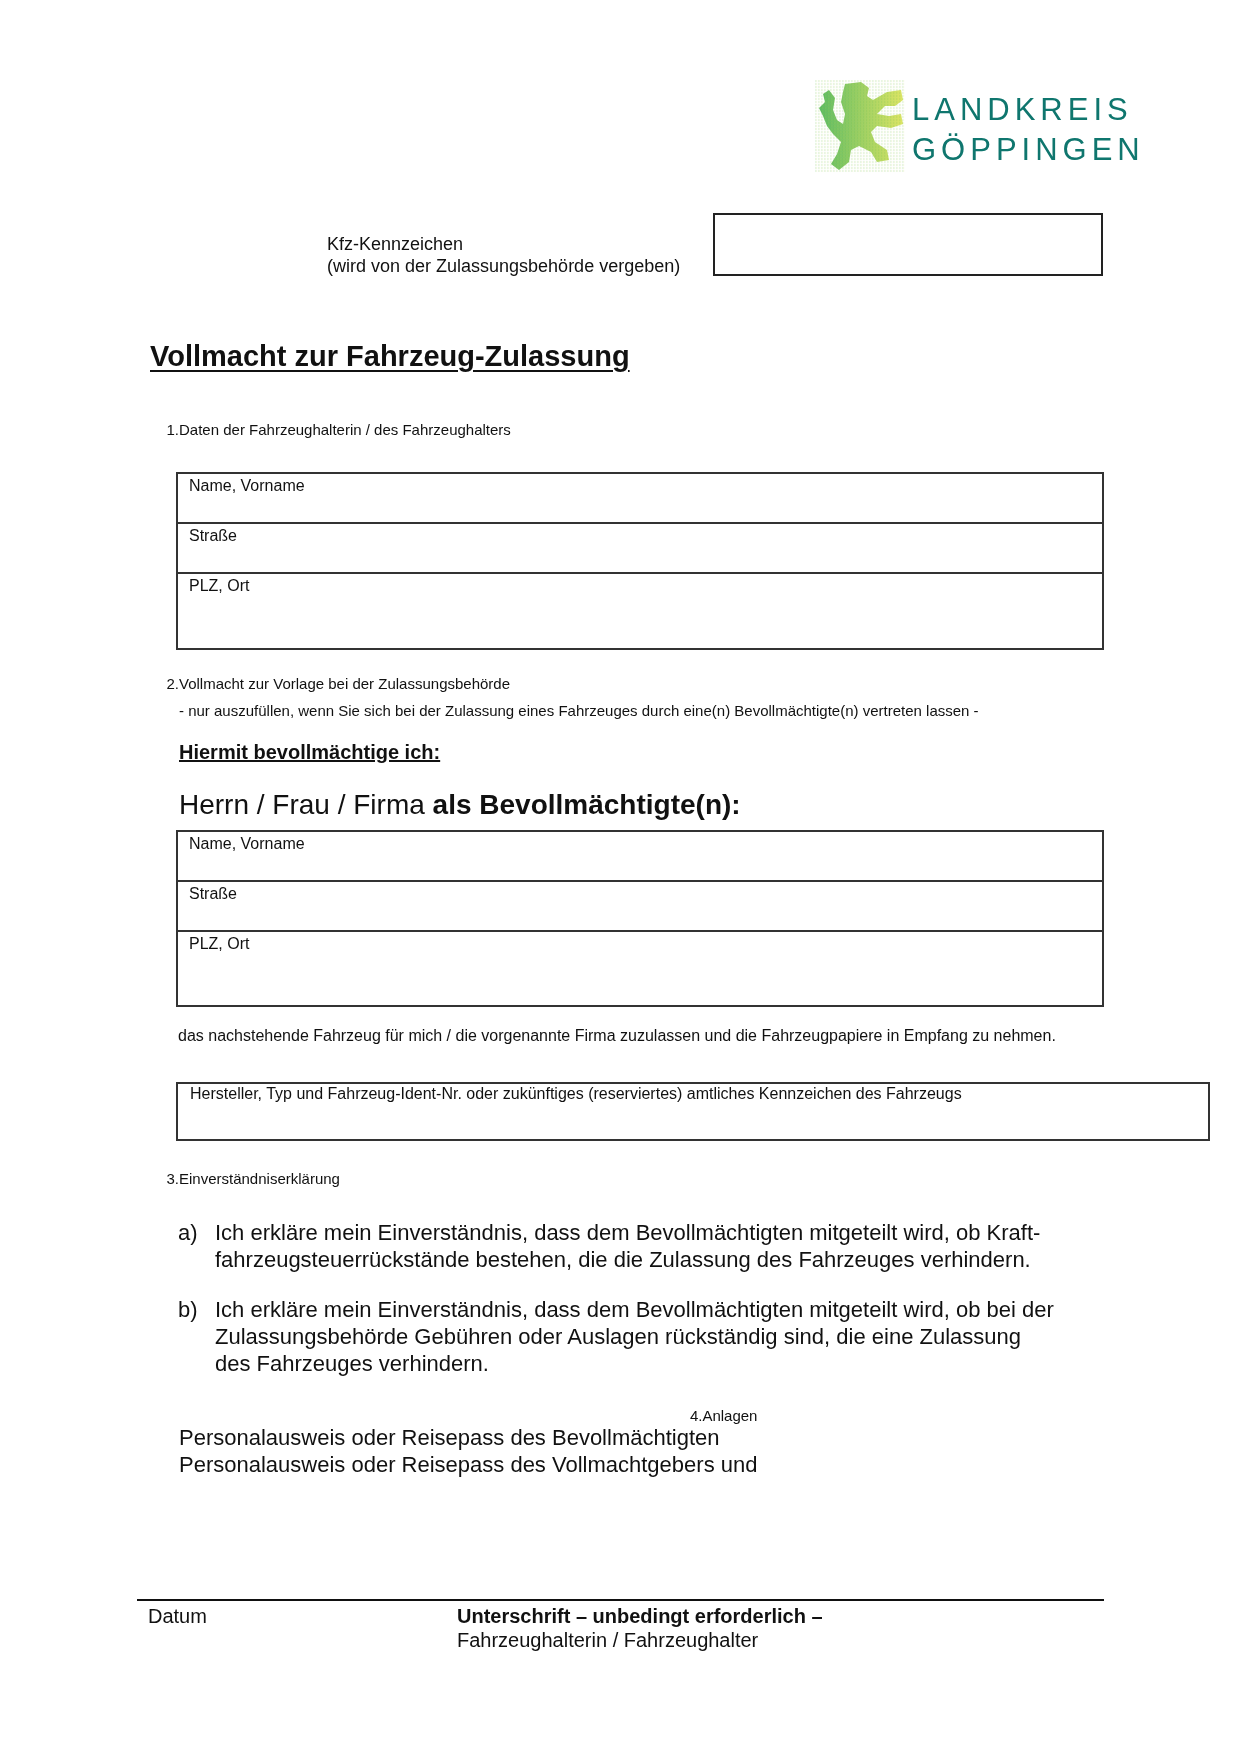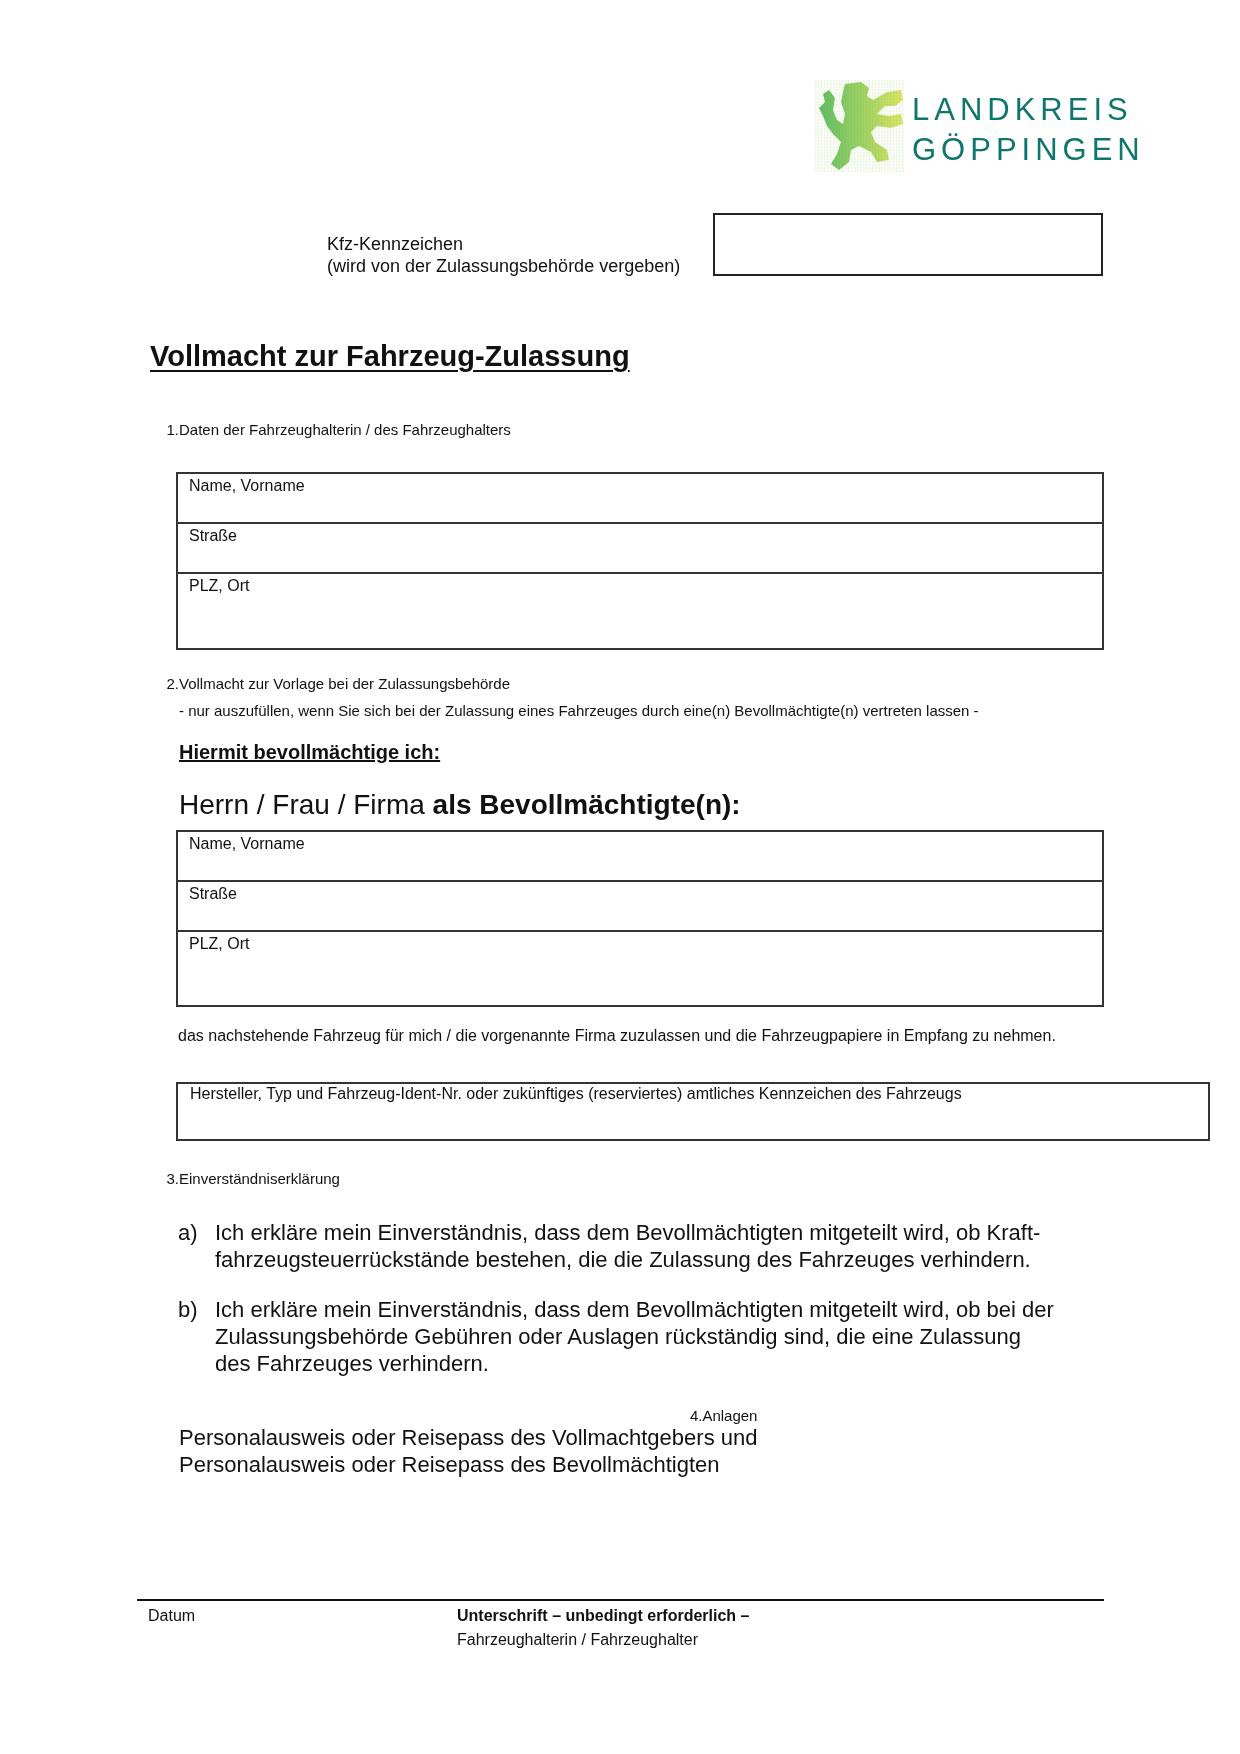--- a/index.html
+++ b/index.html
@@ -30,21 +30,21 @@
   .form-input {
     position: absolute; left: 10px; right: 10px; bottom: 4px; height: 26px;
     border: none; outline: none; background: transparent;
     font-family: "Liberation Sans", sans-serif; font-size: 16px;
   }
   .small-text { font-size: 16px; }
   .list-item { font-size: 22px; line-height: 27px; }
   .list-marker { position: absolute; left: 0; }
   .list-body { margin-left: 37px; }
   .sig-line { left: 137px; top: 1599px; width: 967px; border-top: 2px solid #111; }
-  .sig-text { font-size: 16px; line-height: 24px; }
+  .sig-text { font-size: 20px; line-height: 24px; }
 </style>
 </head>
 <body>
 
 <div class="abs logo-mark">
   <svg width="90" height="92" viewBox="0 0 90 92">
     <defs>
       <linearGradient id="lg" x1="0" y1="0" x2="1" y2="0">
         <stop offset="0" stop-color="#3fae49"></stop>
         <stop offset="1" stop-color="#d7e04a"></stop>
@@ -136,22 +136,22 @@
     <div>Zulassungsbehörde Gebühren oder Auslagen rückständig sind, die eine Zulassung</div>
     <div>des Fahrzeuges verhindern.</div>
   </div>
 </div>
 
 <div class="abs" style="left:150px; top:1407px;">
   <div class="sec-h">
     <span class="sec-num">4.</span><span>Anlagen</span>
   </div>
   <div class="list-item" style="margin-left:29px;">
+    <div>Personalausweis oder Reisepass des Bevollmächtigten</div>
     <div>Personalausweis oder Reisepass des Vollmachtgebers und</div>
-    <div>Personalausweis oder Reisepass des Bevollmächtigten</div>
   </div>
 </div>
 
 <div class="abs sig-line"></div>
 <div class="abs sig-text" style="left:148px; top:1604px;">Datum</div>
 <div class="abs sig-text" style="left:457px; top:1604px;">
   <div style="font-weight:bold;">Unterschrift – unbedingt erforderlich –</div>
   <div>Fahrzeughalterin / Fahrzeughalter</div>
 </div>
 

